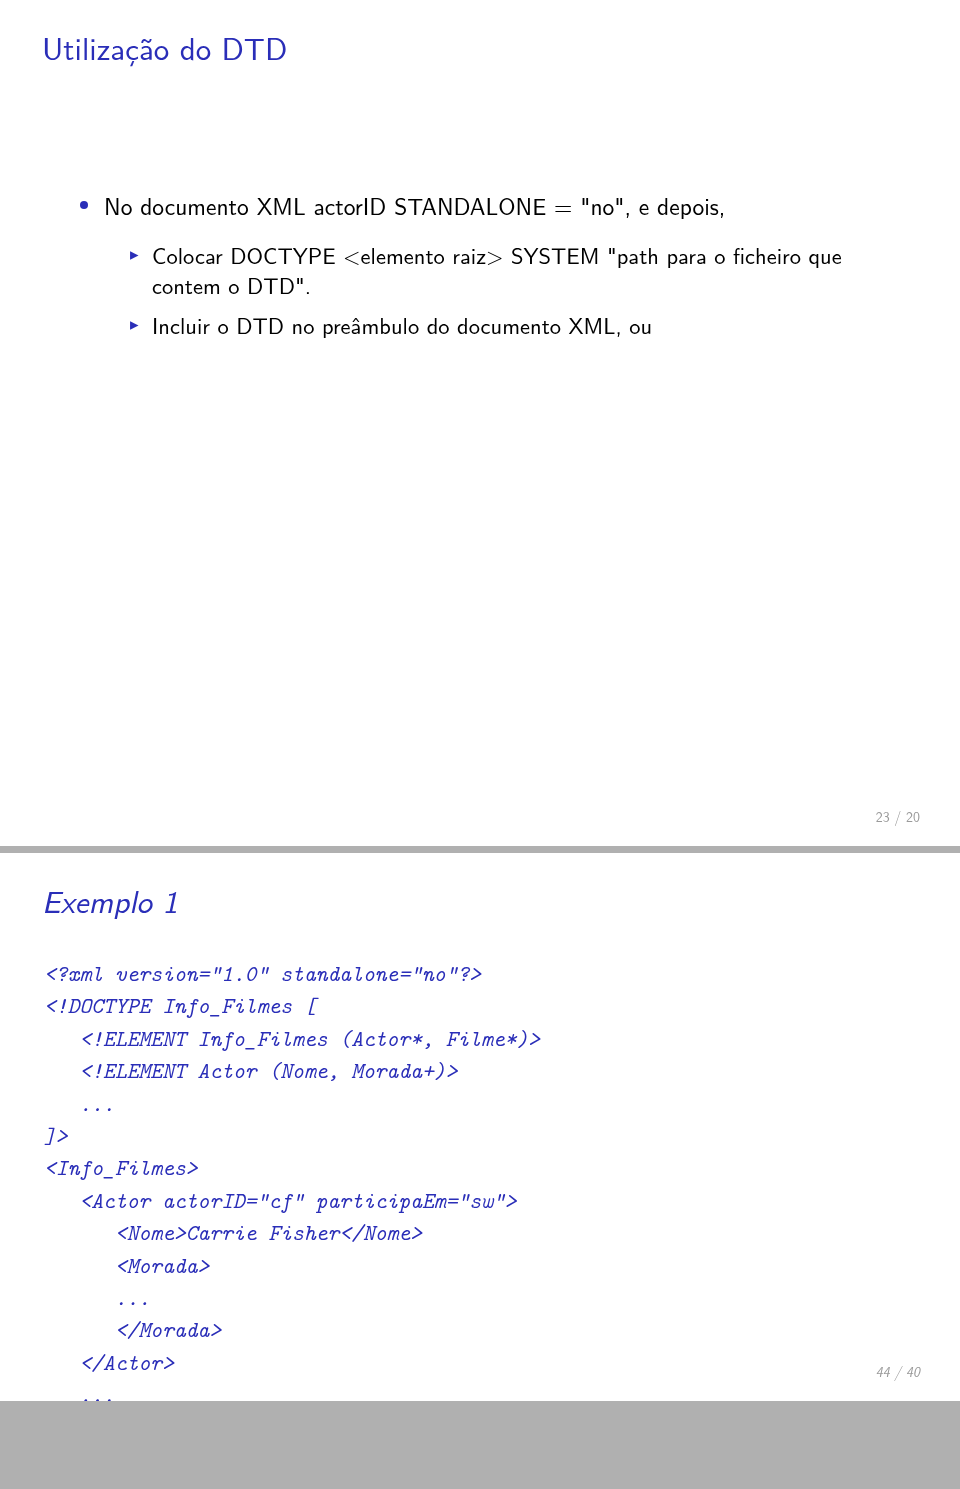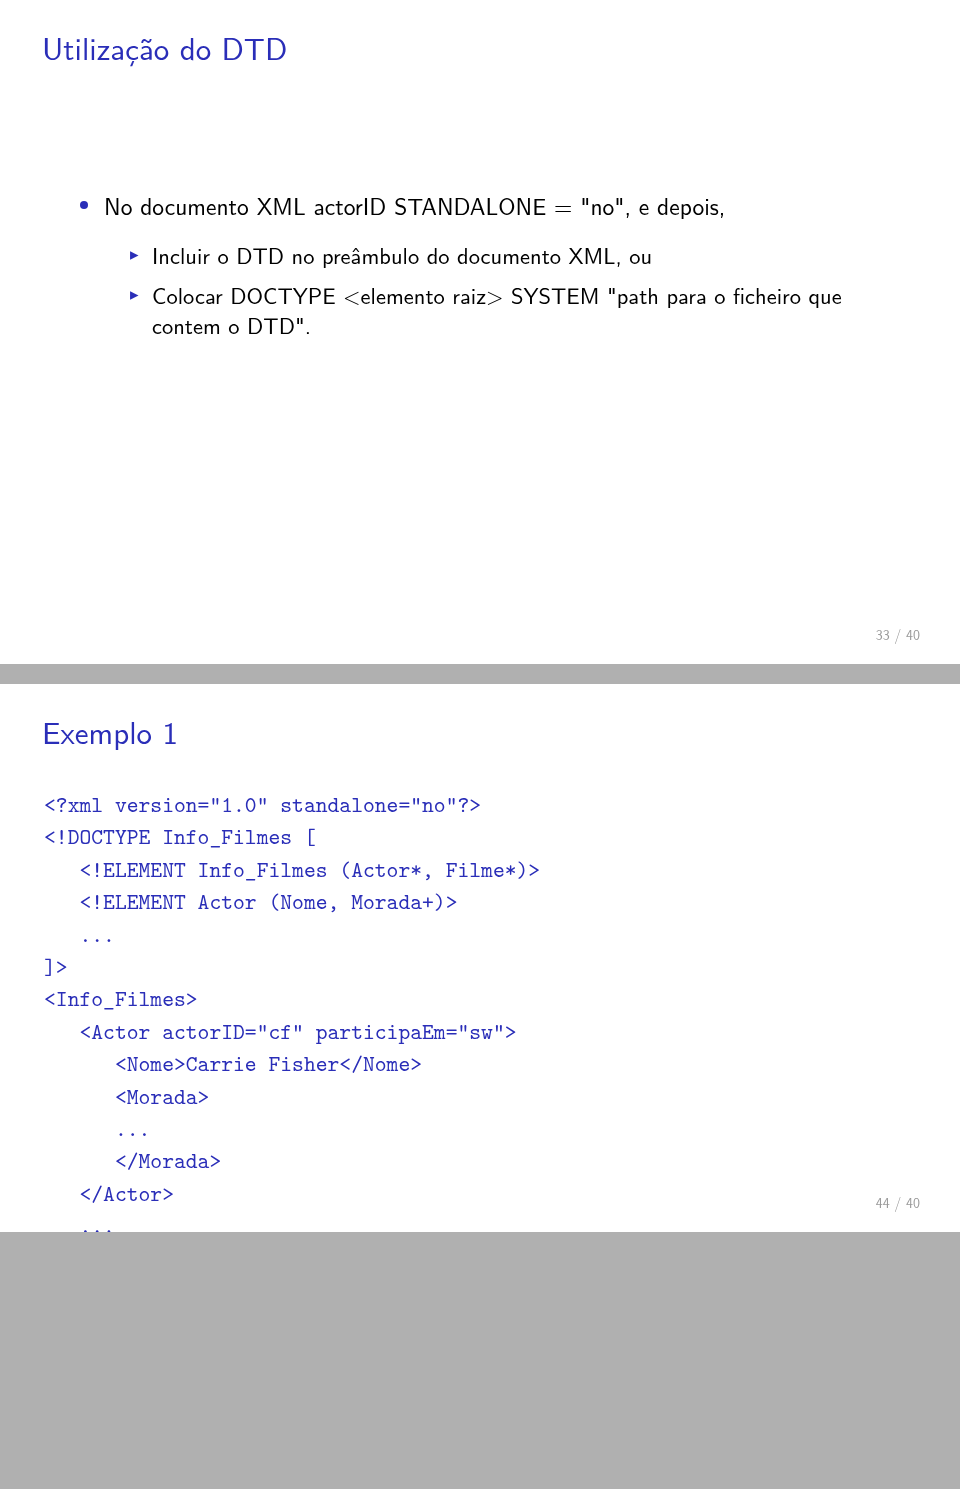--- a/index.html
+++ b/index.html
@@ -8,22 +8,22 @@
     font-family: "Latin Modern Sans", "Computer Modern Sans", "Lucida Sans", "DejaVu Sans", sans-serif;
     width: 960px;
     color: #000;
   }
   .slide {
     background: #fff;
     width: 960px;
     position: relative;
     padding: 24px 42px 36px 42px;
   }
-  .slide-1 { height: 664px; }
-  .slide-2 { height: 548px; margin-top: 20px; }
+  .slide-1 { height: 846px; }
+  .slide-2 { height: 548px; margin-top: 7px; font-style: italic; }
   .slide-title {
     color: #2a2eb8;
     font-size: 31px;
     font-weight: normal;
     margin-bottom: 120px;
   }
   .slide-2 .slide-title { margin-bottom: 34px; }
   .bullet-l1 {
     margin-left: 38px;
     font-size: 23.5px;
@@ -75,24 +75,24 @@
     margin-top: 8px;
   }
 </style>
 </head>
 <body>
 
 <div class="slide slide-1">
   <h1 class="slide-title">Utilização do DTD</h1>
 
   <div class="bullet-l1">No documento XML actorID STANDALONE = "no", e depois,</div>
+  <div class="bullet-l2">Colocar DOCTYPE &lt;elemento raiz&gt; SYSTEM "path para o ficheiro que contem o DTD".</div>
   <div class="bullet-l2">Incluir o DTD no preâmbulo do documento XML, ou</div>
-  <div class="bullet-l2">Colocar DOCTYPE &lt;elemento raiz&gt; SYSTEM "path para o ficheiro que contem o DTD".</div>
 
-  <div class="page-number">33 / 40</div>
+  <div class="page-number">23 / 20</div>
 </div>
 
 <div class="slide slide-2">
   <h1 class="slide-title">Exemplo 1</h1>
 
   <div class="code-block">&lt;?xml version="1.0" standalone="no"?&gt;
 &lt;!DOCTYPE Info_Filmes [
    &lt;!ELEMENT Info_Filmes (Actor*, Filme*)&gt;
    &lt;!ELEMENT Actor (Nome, Morada+)&gt;
    ...

